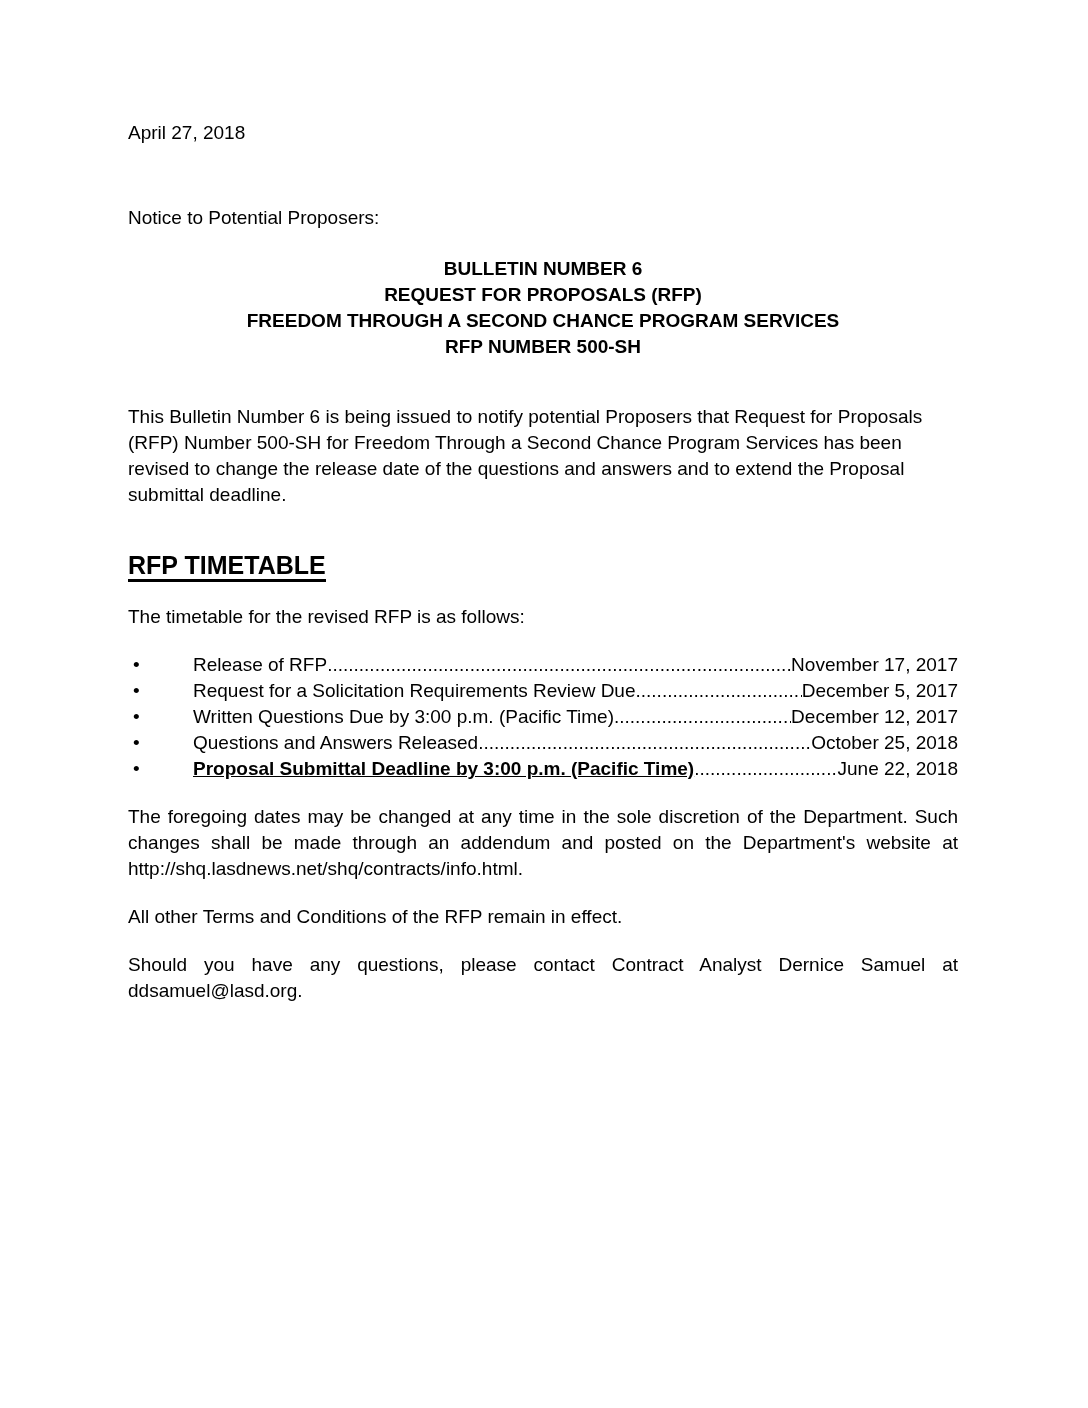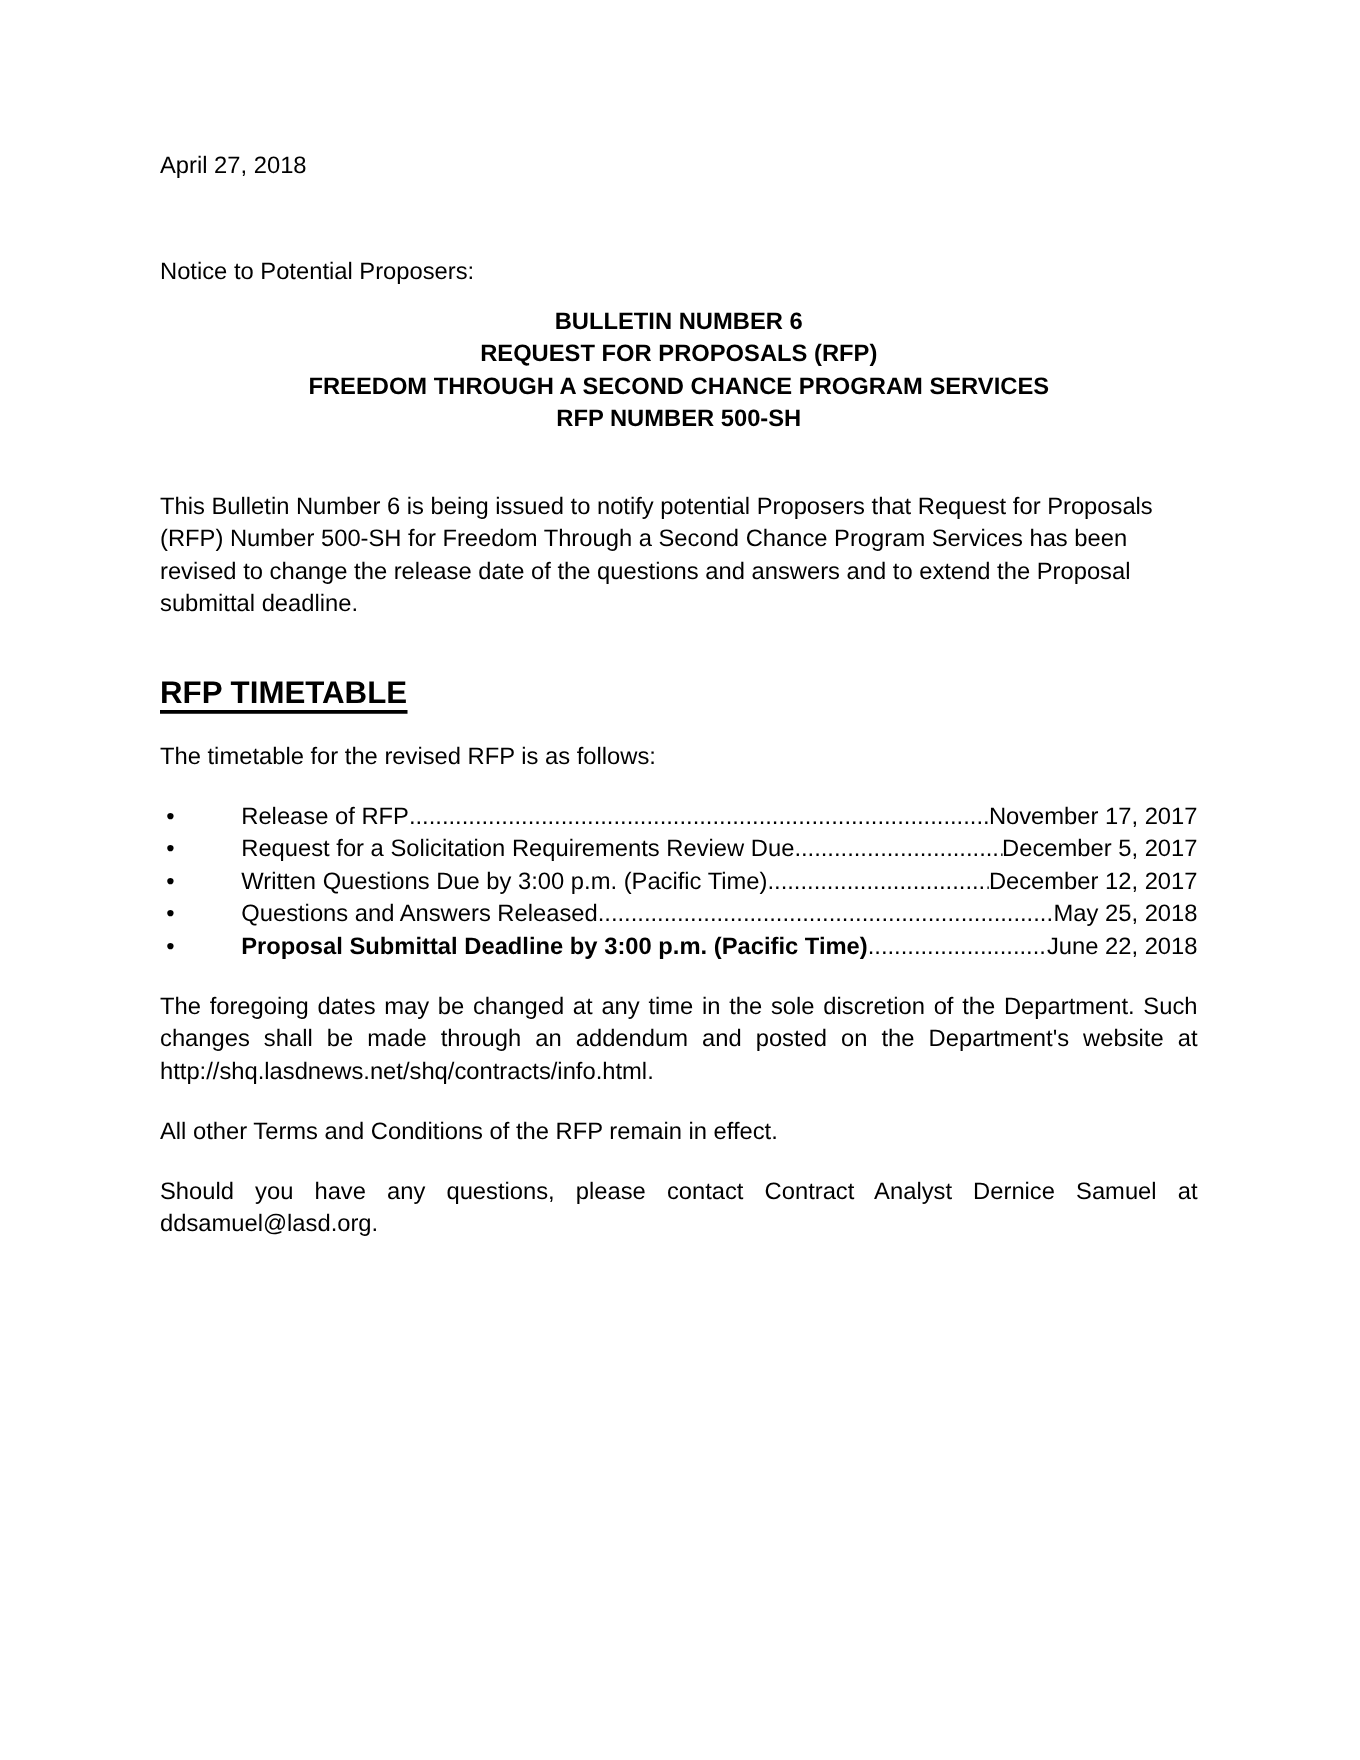--- a/index.html
+++ b/index.html
@@ -18,21 +18,21 @@
     width: 1088px;
     height: 1408px;
     padding: 120px 130px 0 128px;
     font-size: 19px;
     line-height: 26px;
   }
   p { margin: 0; }
   .date-line { margin: 0; }
   .salutation { margin-top: 59px; }
   .title-block {
-    margin-top: 14px;
+    margin-top: 25px;
     text-align: center;
     font-weight: bold;
   }
   .para { margin-top: 22px; }
   .para.first { margin-top: 44px; }
   .para.justified {
     text-align: justify;
     text-justify: inter-word;
   }
   .section-heading {
@@ -75,21 +75,21 @@
     white-space: nowrap;
     min-width: 10px;
   }
   .tt-dots::after {
     content: "...................................................................................................................................................";
   }
   .tt-date {
     flex: none;
     white-space: nowrap;
   }
-  .tt-row.bold-row .tt-label { font-weight: bold; }
+  .tt-row.bold-row .tt-label { font-weight: bold; text-decoration: underline; }
 </style>
 </head>
 <body>
 
 <div class="page">
 
   <p class="date-line">April 27, 2018</p>
 
   <p class="salutation">Notice to Potential Proposers:</p>
 
@@ -125,21 +125,21 @@
     <li class="tt-row">
       <span class="tt-bullet"></span>
       <span class="tt-label">Written Questions Due by 3:00 p.m. (Pacific Time)</span>
       <span class="tt-dots"></span>
       <span class="tt-date">December 12, 2017</span>
     </li>
     <li class="tt-row">
       <span class="tt-bullet"></span>
       <span class="tt-label">Questions and Answers Released</span>
       <span class="tt-dots"></span>
-      <span class="tt-date">May 25, 2018</span>
+      <span class="tt-date">October 25, 2018</span>
     </li>
     <li class="tt-row bold-row">
       <span class="tt-bullet"></span>
       <span class="tt-label">Proposal Submittal Deadline by 3:00 p.m. (Pacific Time)</span>
       <span class="tt-dots"></span>
       <span class="tt-date">June 22, 2018</span>
     </li>
   </ul>
 
   <p class="para justified">The foregoing dates may be changed at any time in the sole discretion of the Department.  Such changes shall be made through an addendum and posted on the Department's website at http://shq.lasdnews.net/shq/contracts/info.html.</p>

